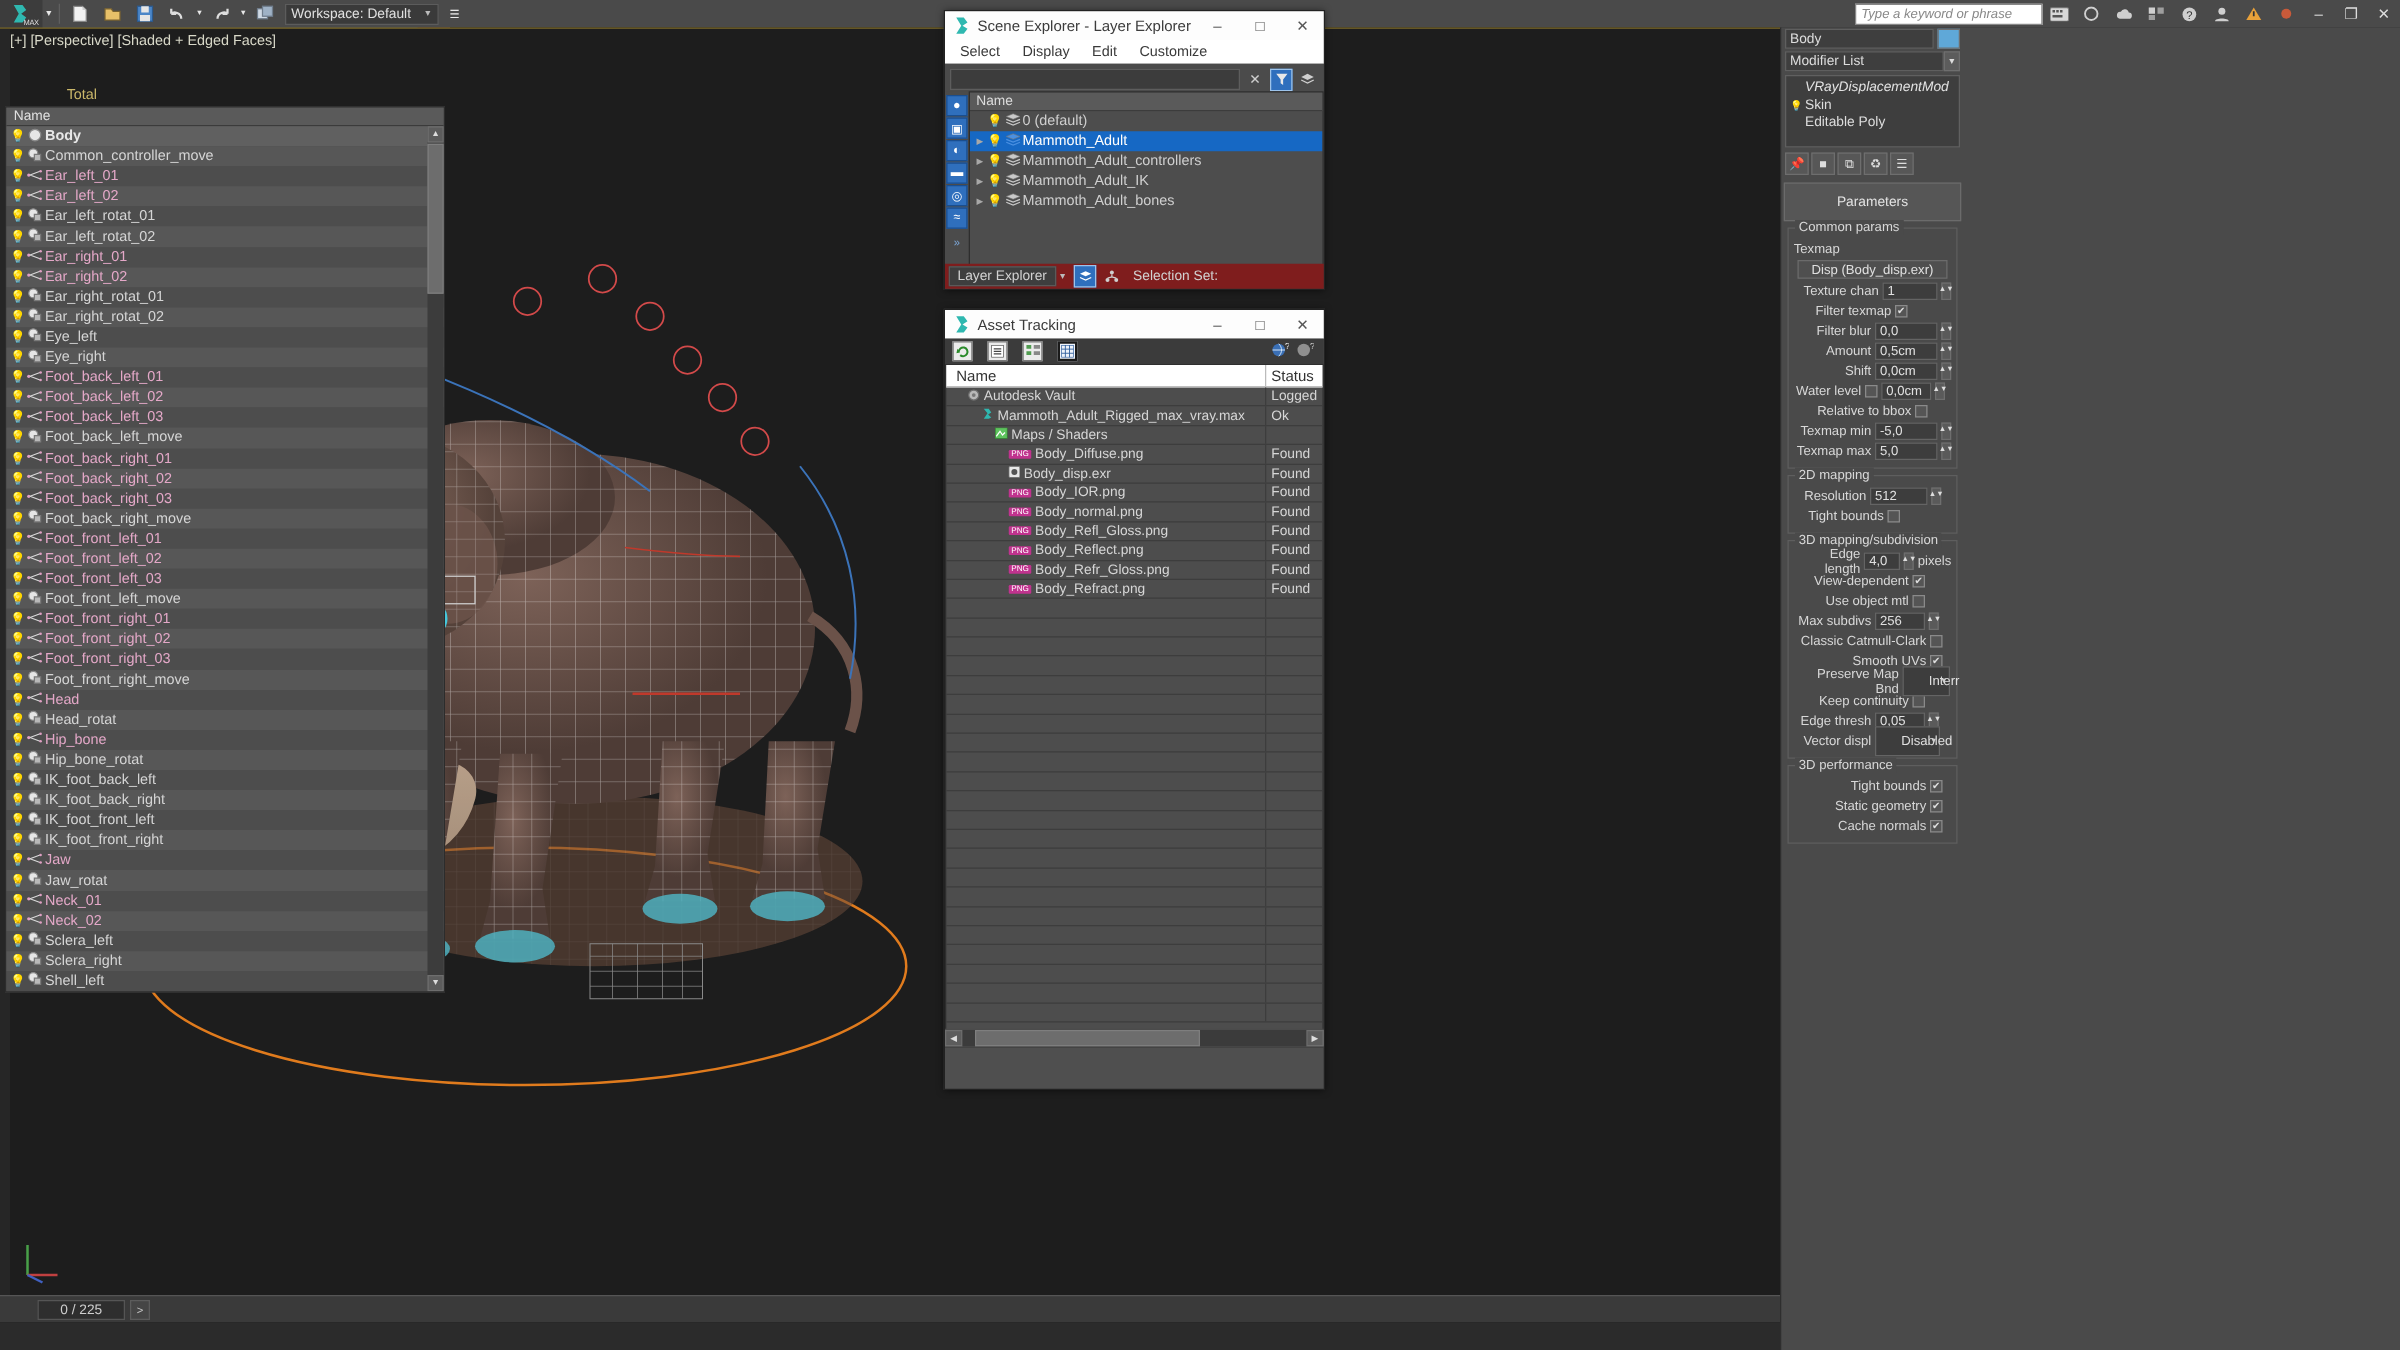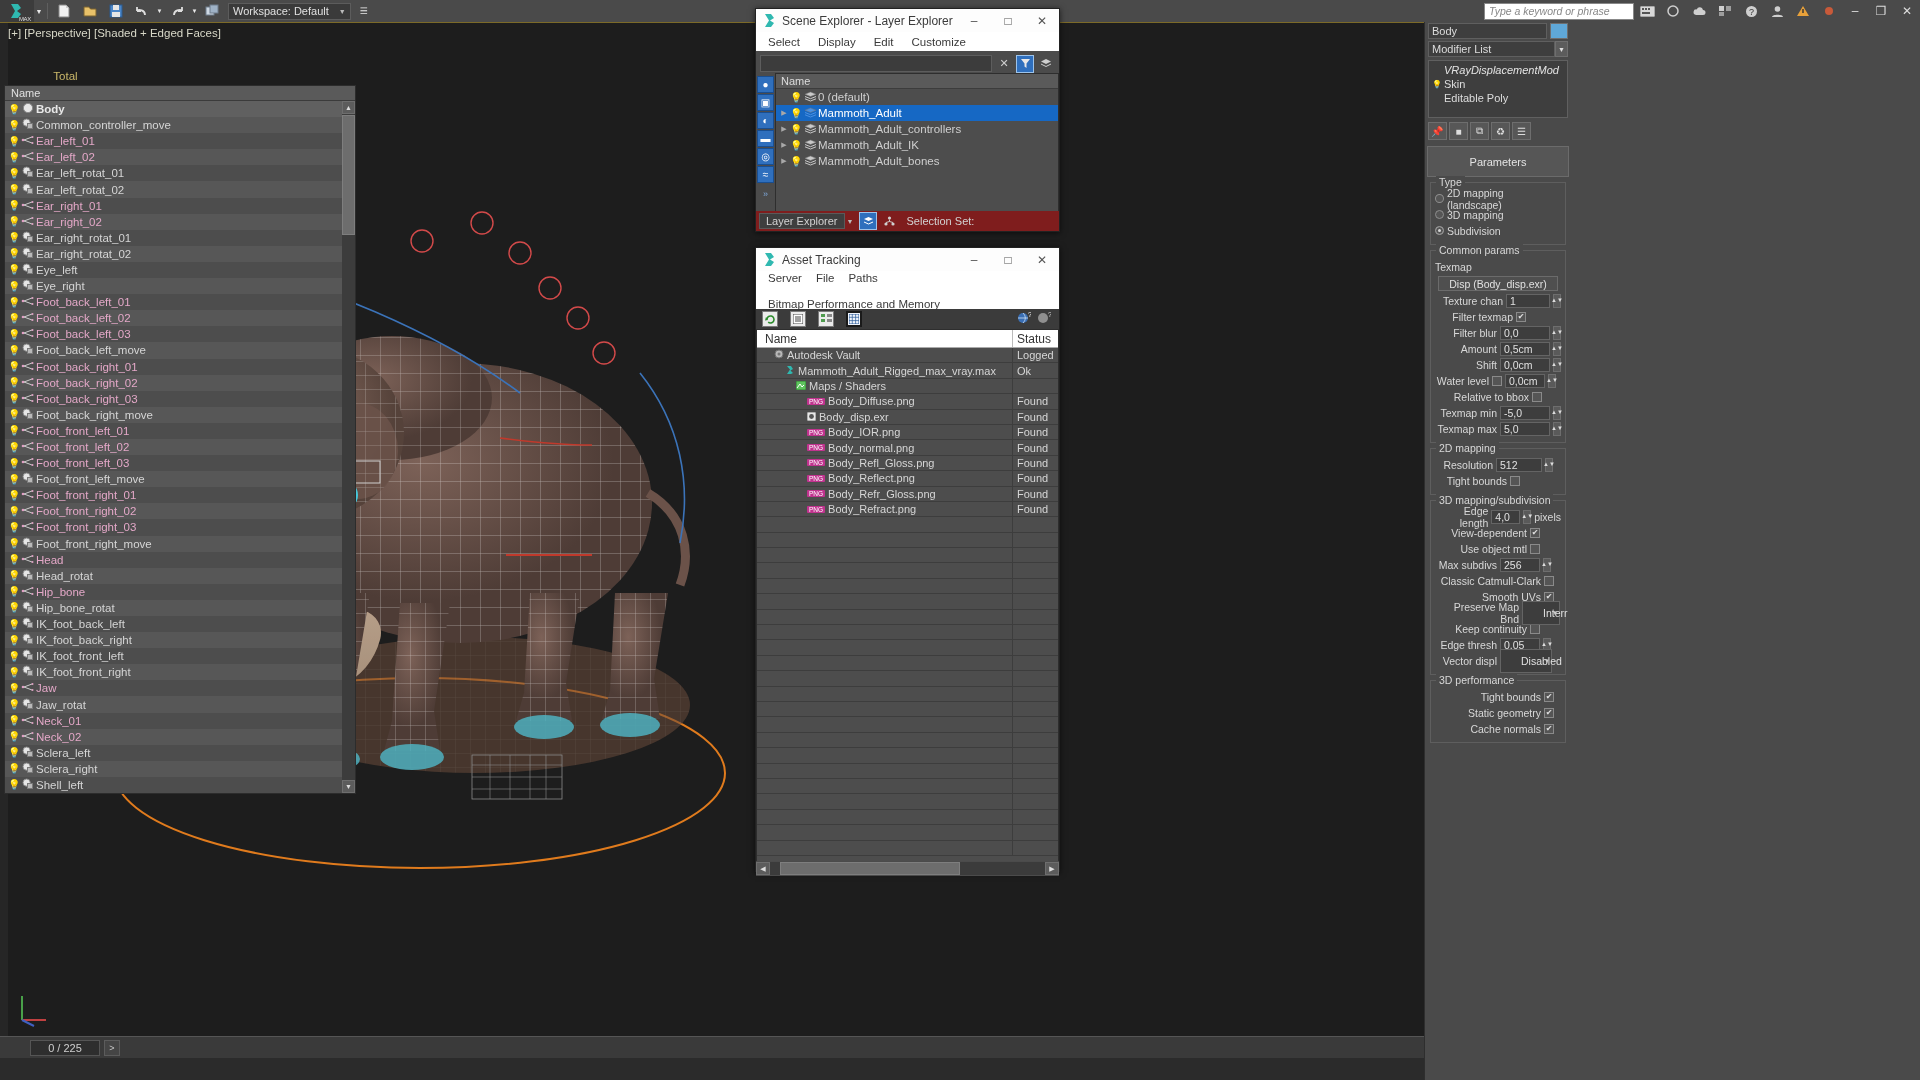--- a/index.html
+++ b/index.html
@@ -593,27 +593,20 @@
         <svg width="15" height="15" viewBox="0 0 15 15">
             <path d="M3 1 L9 1 L12 5 L8 7.5 L12 10 L9 14 L3 14 L7 7.5 Z" fill="#2fb8b0"></path>
           </svg></span>
       <span>Asset Tracking</span>
       <div class="win-ctrls">
         <div>–</div>
         <div>□</div>
         <div class="close">✕</div>
       </div>
     </div>
-    <div class="menubar" style="height:38px; align-content:flex-start; padding-top:1px; gap:14px;">
-      <span>Server</span>
-      <span>File</span>
-      <span>Paths</span>
-      <span>Bitmap Performance and Memory</span>
-      <span style="width:100%">Options</span>
-    </div>
     <div class="at-body">
       <div class="at-toolbar">
         <div class="tb">
           <svg width="11" height="11" viewBox="0 0 11 11">
               <path d="M2 5.5a3.5 3.5 0 1 1 1.2 2.6" stroke="#2a8a2a" stroke-width="1.6" fill="none"></path>
               <path d="M1 3 L3 6 L0 6.5Z" fill="#2a8a2a"></path>
             </svg>
           </div>
         <div class="tb">
           <svg width="10" height="10" viewBox="0 0 10 10">
@@ -1337,35 +1330,20 @@
         <div class="b">📌</div>
         <div class="b">■</div>
         <div class="b">⧉</div>
         <div class="b">♻</div>
         <div class="b">☰</div>
       </div>
 
       <div class="rollout">
         <div class="rhdr">Parameters</div>
 
-        <div class="group">
-          <div class="gtitle">Type</div>
-          <div class="prow">
-            <span class="rad"></span>
-            <span>2D mapping (landscape)</span>
-          </div>
-          <div class="prow">
-            <span class="rad"></span>
-            <span>3D mapping</span>
-          </div>
-          <div class="prow">
-            <span class="rad on"></span>
-            <span>Subdivision</span>
-          </div>
-        </div>
 
         <div class="group">
           <div class="gtitle">Common params</div>
           <div class="prow">
             <span>Texmap</span>
           </div>
           <div class="txmap-btn">Disp (Body_disp.exr)</div>
           <div class="prow">
             <span class="lbl" style="width:68px">Texture chan</span>
             <span class="num" style="width:44px">1</span>

